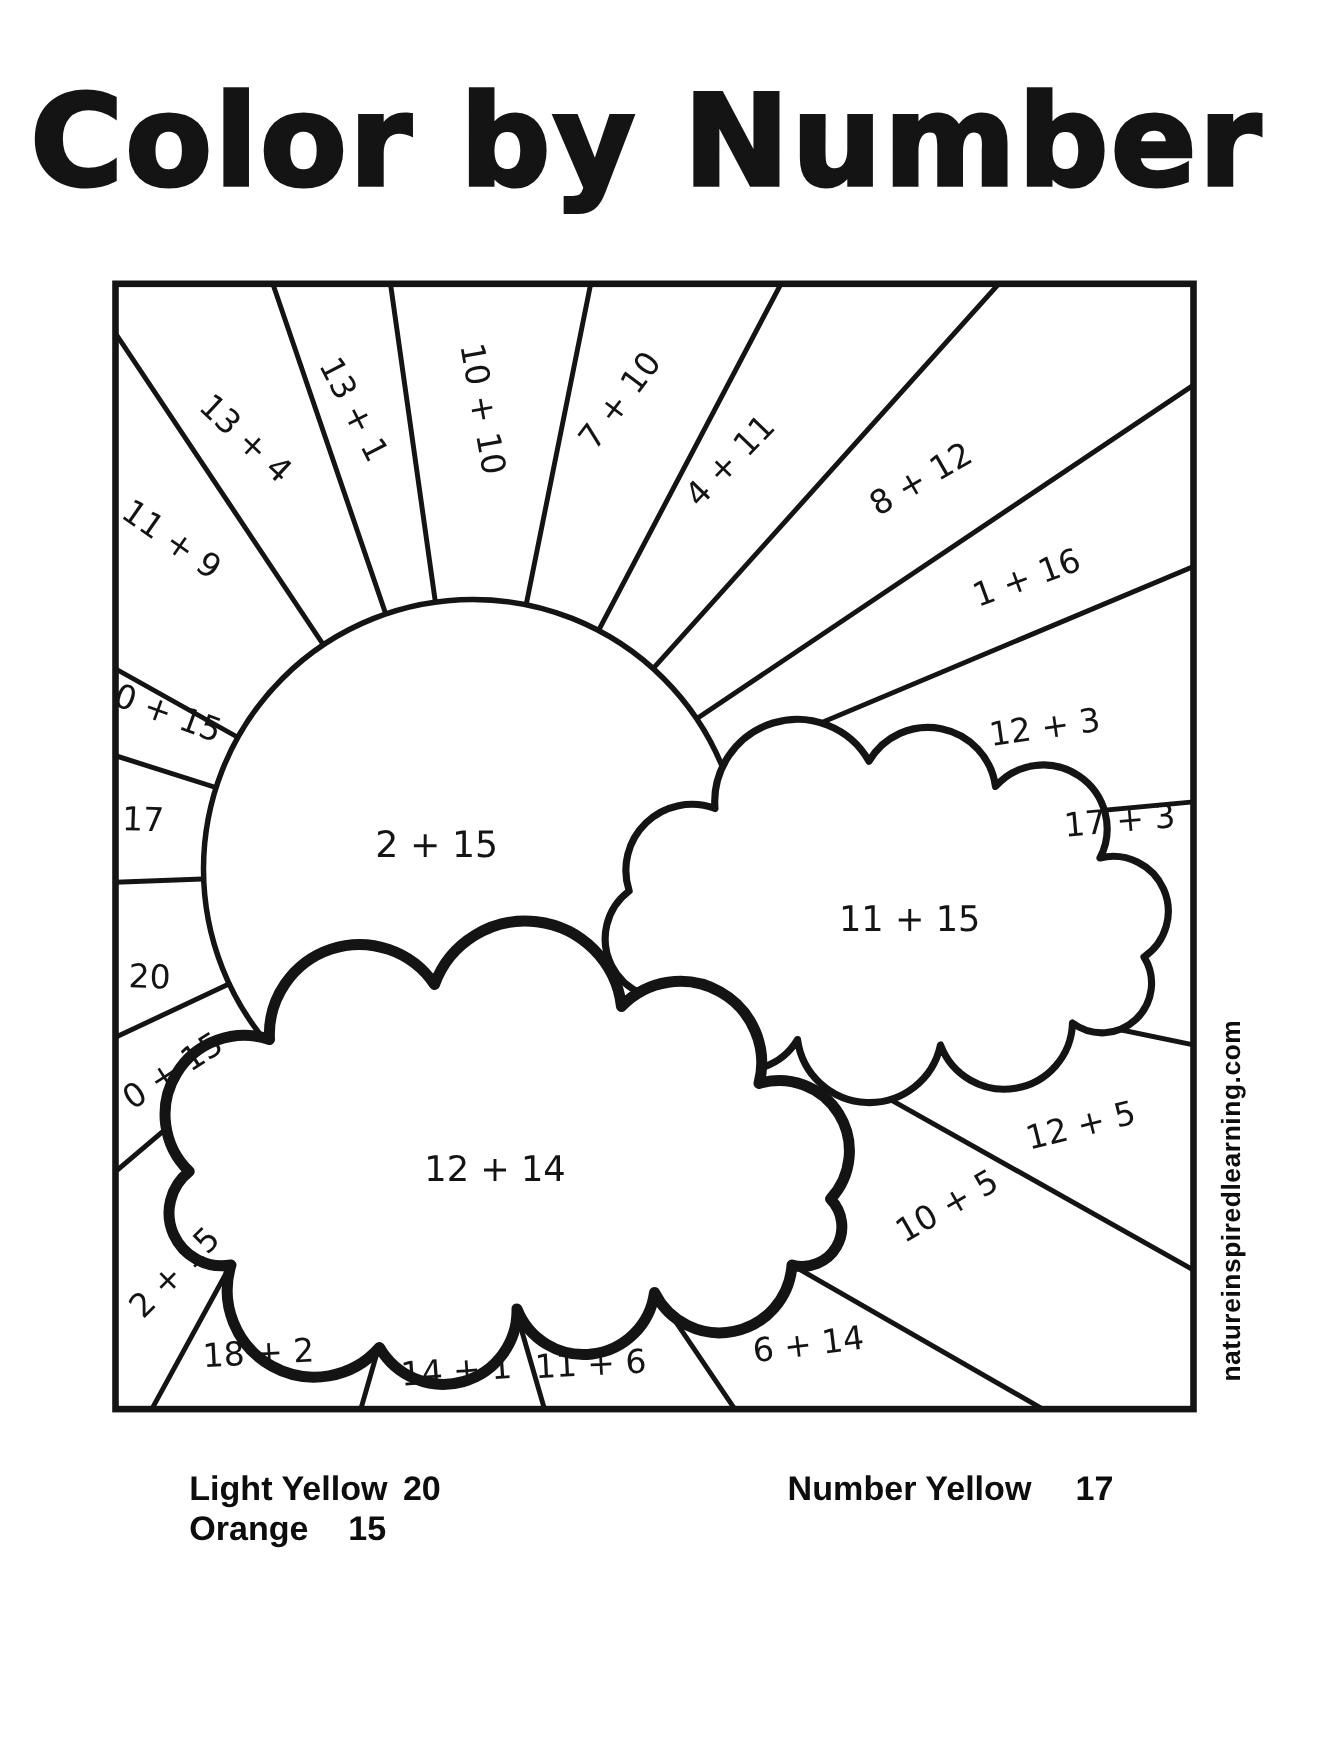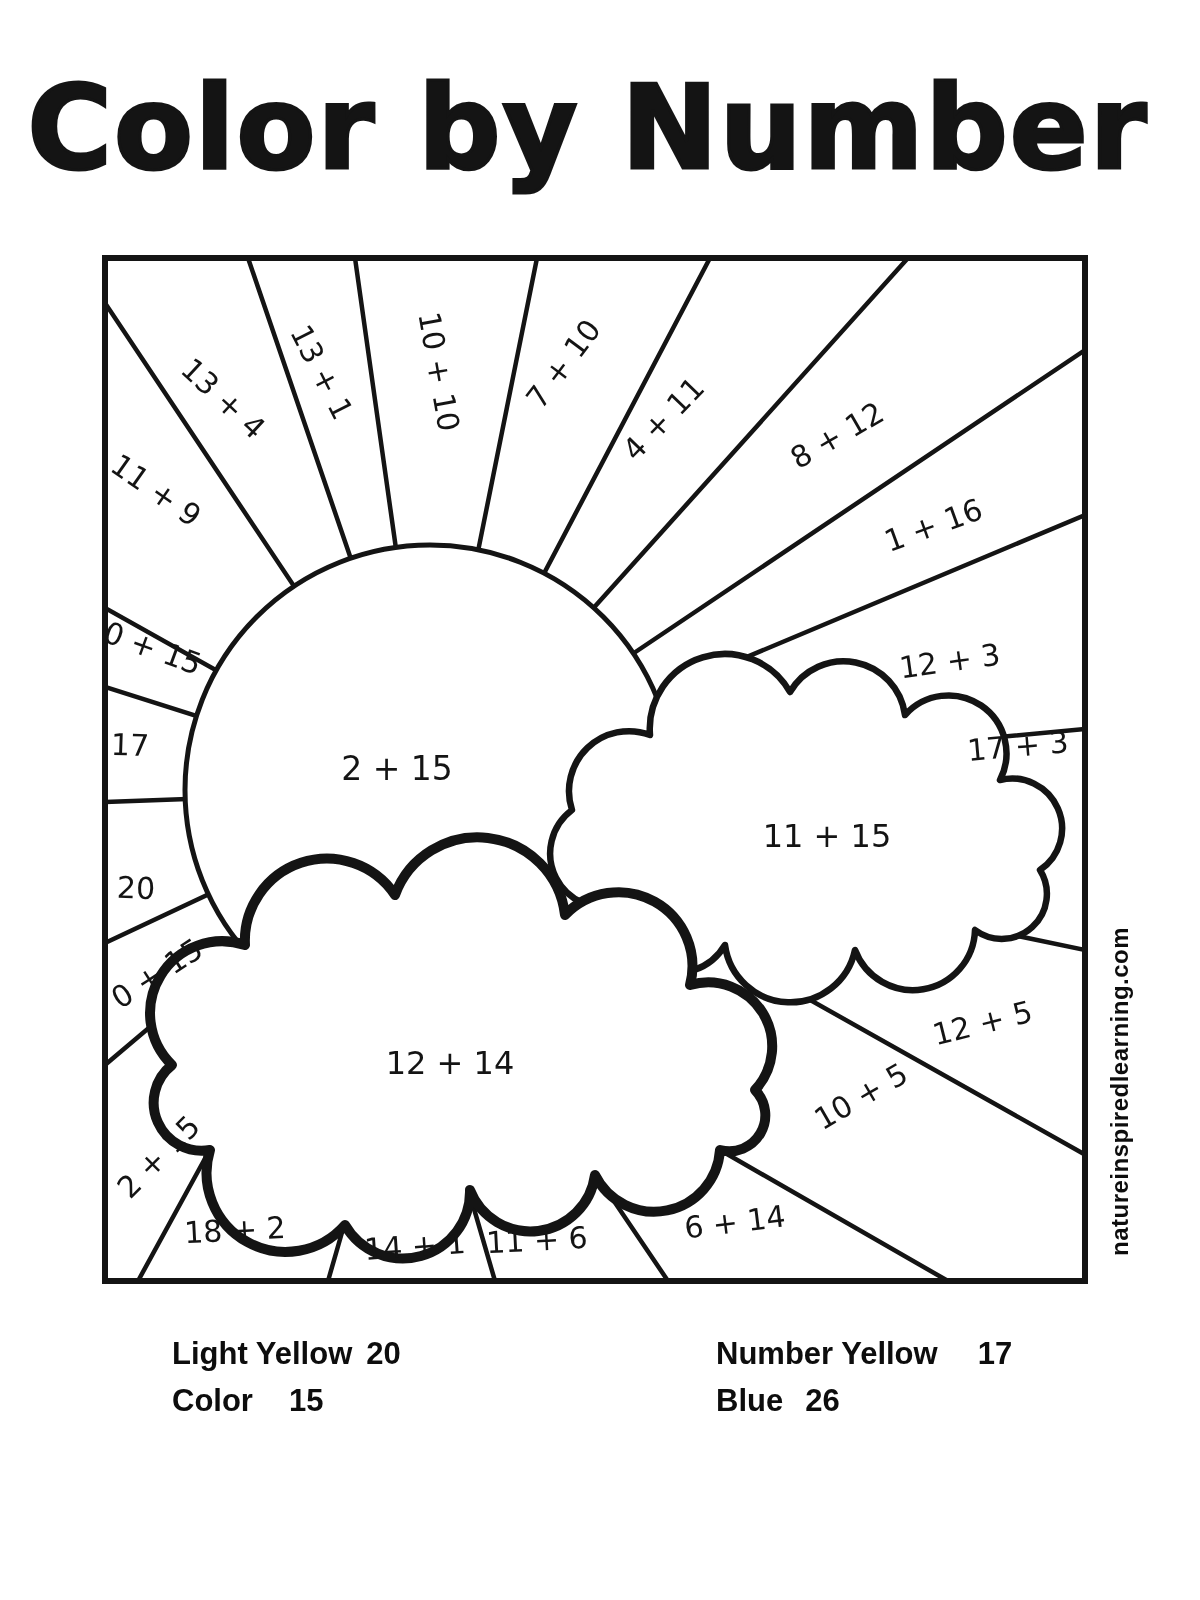--- a/index.html
+++ b/index.html
@@ -1,20 +1,20 @@
 <!DOCTYPE html>
 <html><head>
 <meta charset="utf-8">
 <style>
   html,body{margin:0;padding:0;background:#ffffff;}
   #page{position:relative;width:1200px;height:1440px;background:#ffffff;overflow:hidden;
         font-family:"Liberation Sans","DejaVu Sans",sans-serif;color:#111;}
   #art{position:absolute;left:0;top:0;}
   svg text{font-family:"DejaVu Sans","Liberation Sans",sans-serif;fill:#141414;}
-  .legend-col{position:absolute;display:flex;flex-direction:column;gap:11px;
+  .legend-col{position:absolute;display:flex;flex-direction:column;gap:0;
               font-weight:bold;font-size:31px;color:#0d0d0d;}
   .legend-row{display:flex;align-items:baseline;white-space:nowrap;}
   .g14{margin-left:14px;} .g46{margin-left:36px;} .g40{margin-left:40px;} .g22{margin-left:22px;}
   #watermark{position:absolute;left:962px;top:1080px;width:320px;height:32px;
              transform:rotate(-90deg);transform-origin:center center;
              font-weight:bold;font-size:24px;letter-spacing:0.5px;color:#0d0d0d;
              text-align:center;white-space:nowrap;}
 </style>
 </head>
 <body>
@@ -116,29 +116,25 @@
         <text x="450" y="1065" font-size="32" text-anchor="middle" dominant-baseline="middle">12 + 14</text>
       </g>
   </svg>
 
   <div class="legend-col" style="left:172px;top:1336px;">
     <div class="legend-row">
       <span>Light Yellow</span>
       <span class="g14">20</span>
     </div>
     <div class="legend-row">
-      <span>Color</span>
+      <span>Orange</span>
       <span class="g46">15</span>
     </div>
   </div>
   <div class="legend-col" style="left:716px;top:1336px;">
     <div class="legend-row">
       <span>Number Yellow</span>
       <span class="g40">17</span>
     </div>
-    <div class="legend-row">
-      <span>Blue</span>
-      <span class="g22">26</span>
-    </div>
   </div>
 
   <div id="watermark">natureinspiredlearning.com</div>
 </div>
 
 </body></html>

